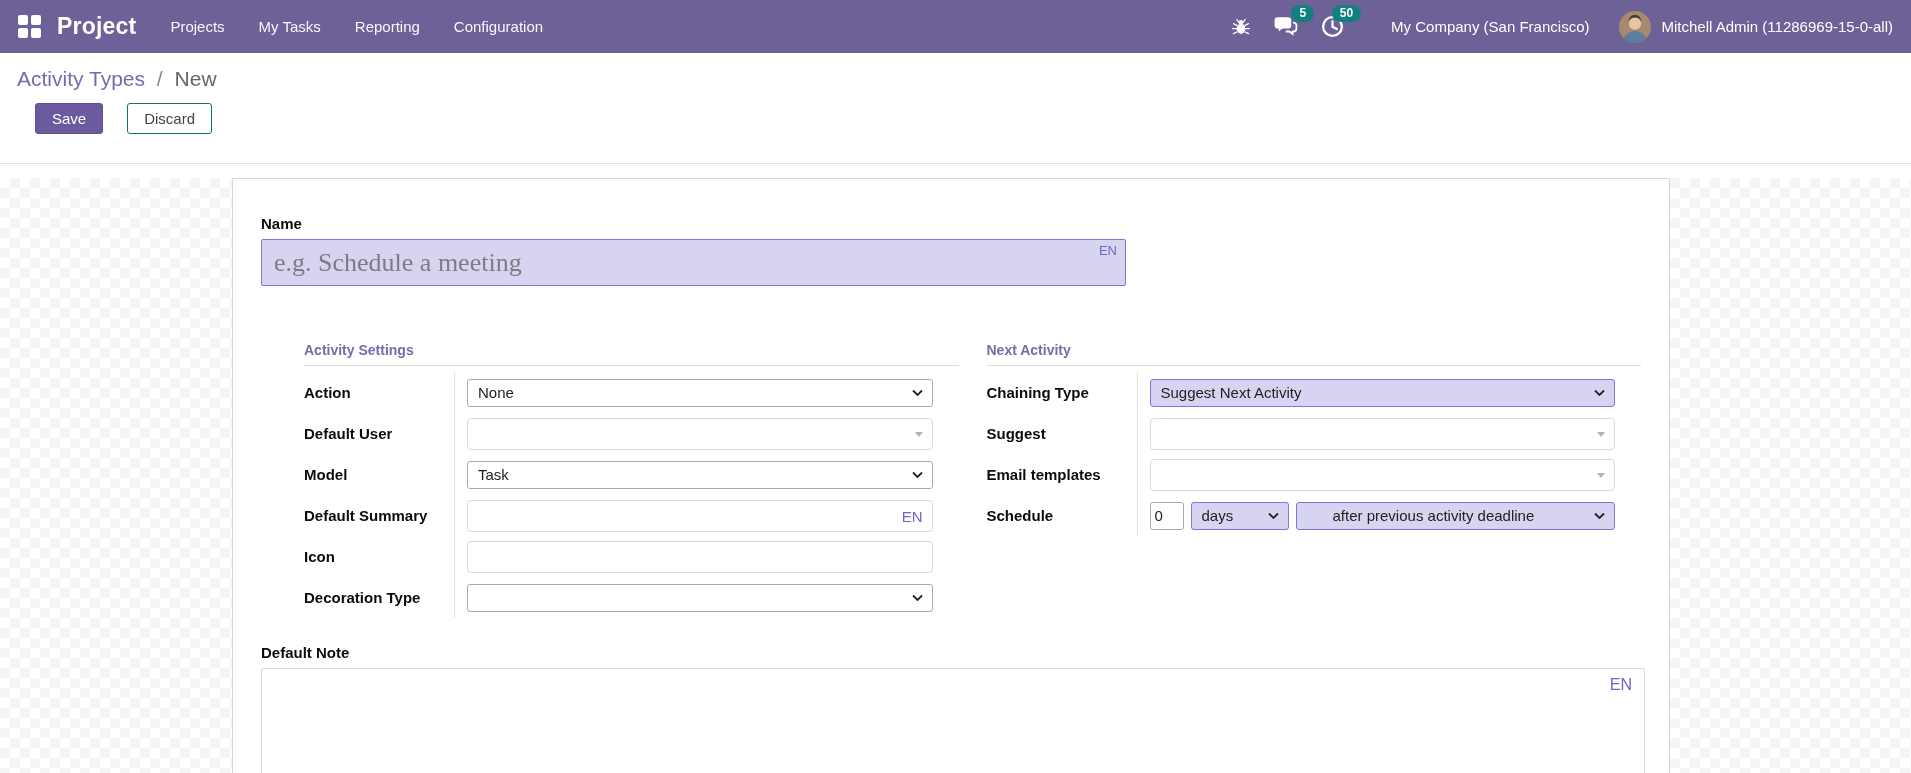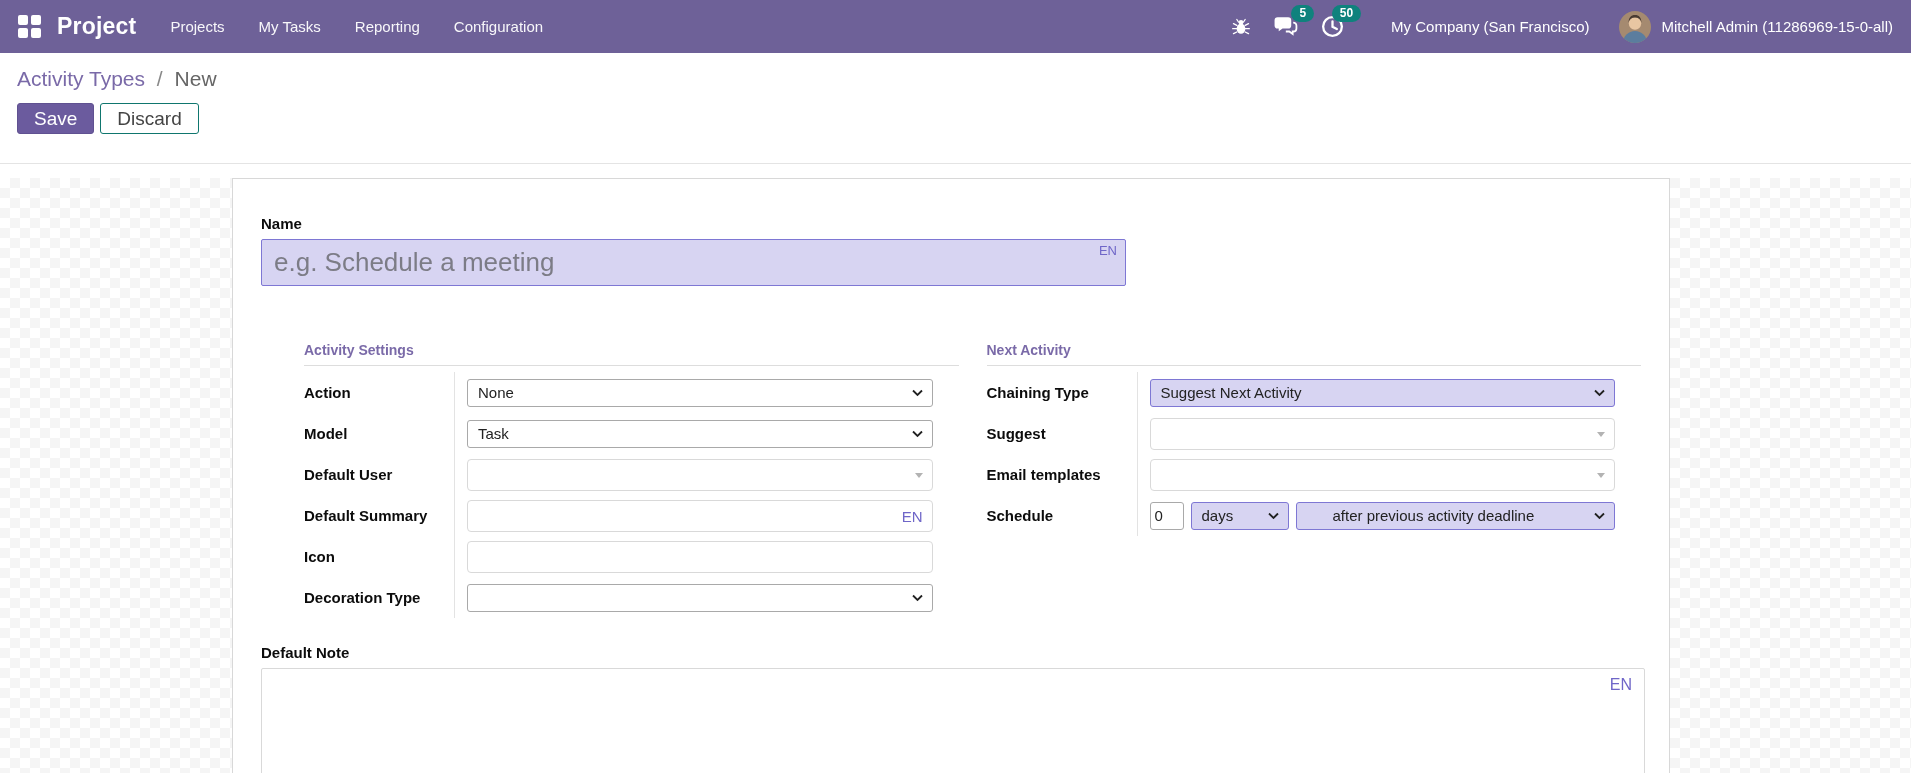--- a/index.html
+++ b/index.html
@@ -27,22 +27,22 @@
   .avatar { width: 32px; height: 32px; border-radius: 50%; overflow: hidden; margin-left: 30px; flex: 0 0 auto; cursor: pointer; }
   .user-name { margin-left: 10px; font-size: 15px; cursor: pointer; }
 
   
   .control-panel { background: #fff; padding: 14px 17px 14px 17px; border-bottom: 1px solid #e4e4e4; height: 111px; }
   .breadcrumb { font-size: 21px; }
   .breadcrumb .bc-link { color: #7a6aa8; cursor: pointer; text-decoration: none; }
   .breadcrumb .bc-sep { color: #888; margin: 0 6px; }
   .breadcrumb .bc-current { color: #666; }
   .btn-row { margin-top: 12px; display: flex; gap: 6px; }
-  .btn { font-size: 19px; height: 31px; padding: 0 16px; border-radius: 3px; cursor: pointer;
-    font-family: "Liberation Sans", sans-serif; }
+  .btn { font-size: 15px; height: 31px; padding: 0 16px; border-radius: 3px; cursor: pointer;
+    font-family: "Liberation Sans", sans-serif; margin-left: 18px; }
   .btn-primary { background: #6b5b9e; border: 1px solid #605191; color: #fff; }
   .btn-secondary { background: #fff; border: 1px solid #0f766e; color: #444; }
 
   
   .content {
     height: 609px; background-color: #fff;
     background-image:
       linear-gradient(45deg, #f5f5f5 25%, transparent 25%, transparent 75%, #f5f5f5 75%),
       linear-gradient(45deg, #f5f5f5 25%, transparent 25%, transparent 75%, #f5f5f5 75%);
     background-size: 20px 20px; background-position: 0 0, 10px 10px;
@@ -52,21 +52,21 @@
     background: #fff; border: 1px solid #d8d8d8; border-bottom: none;
     padding: 36px 28px 0 28px;
   }
 
   .o-label { font-size: 15px; font-weight: 700; color: #0c0c0c; }
 
   
   .name-wrap { position: relative; width: 865px; margin-top: 7px; }
   .name-input {
     width: 100%; height: 47px; background: #d7d4f2; border: 1px solid #7e77d4; border-radius: 2px;
-    font-size: 26px; padding: 0 12px; color: #333; font-family: Liberation Sans, sans-serif; outline: none;
+    font-size: 26px; padding: 0 12px; color: #333; font-family: Liberation Serif, serif; outline: none;
   }
   .name-input::placeholder { color: #7c7c86; opacity: 1; }
   .lang-tag { color: #6f66c8; position: absolute; }
   .lang-name { top: 4px; right: 9px; font-size: 13px; }
 
   
   .groups { display: flex; gap: 28px; margin-top: 56px; margin-left: 43px; }
   .group { flex: 1; }
   .group-title { color: #7a6aa8; font-size: 14px; font-weight: 700; padding-bottom: 7px; border-bottom: 1px solid #ddd; }
   .group-body { margin-top: 6px; }
@@ -197,38 +197,38 @@
                 <span>None</span>
                 <span class="chev">
                   <svg width="11" height="7" viewBox="0 0 11 7">
                       <path d="M1 1l4.5 4.5L10 1" fill="none" stroke="#222" stroke-width="1.8"></path>
                     </svg>
                 </span>
               </div>
             </div>
           </div>
           <div class="frow">
+            <div class="o-label">Default User</div>
+            <div class="fcell">
+              <div class="combo">
+                <span></span>
+                <span class="caret-down"></span>
+              </div>
+            </div>
+          </div>
+          <div class="frow">
             <div class="o-label">Model</div>
             <div class="fcell">
               <div class="sel">
                 <span>Task</span>
                 <span class="chev">
                   <svg width="11" height="7" viewBox="0 0 11 7">
                       <path d="M1 1l4.5 4.5L10 1" fill="none" stroke="#222" stroke-width="1.8"></path>
                     </svg>
                 </span>
-              </div>
-            </div>
-          </div>
-          <div class="frow">
-            <div class="o-label">Default User</div>
-            <div class="fcell">
-              <div class="combo">
-                <span></span>
-                <span class="caret-down"></span>
               </div>
             </div>
           </div>
           <div class="frow">
             <div class="o-label">Default Summary</div>
             <div class="fcell">
               <div class="txt-wrap">
                 <input class="txt" type="text" value="" style="">
                 <span class="lang-tag lang-inline">EN</span>
               </div>

